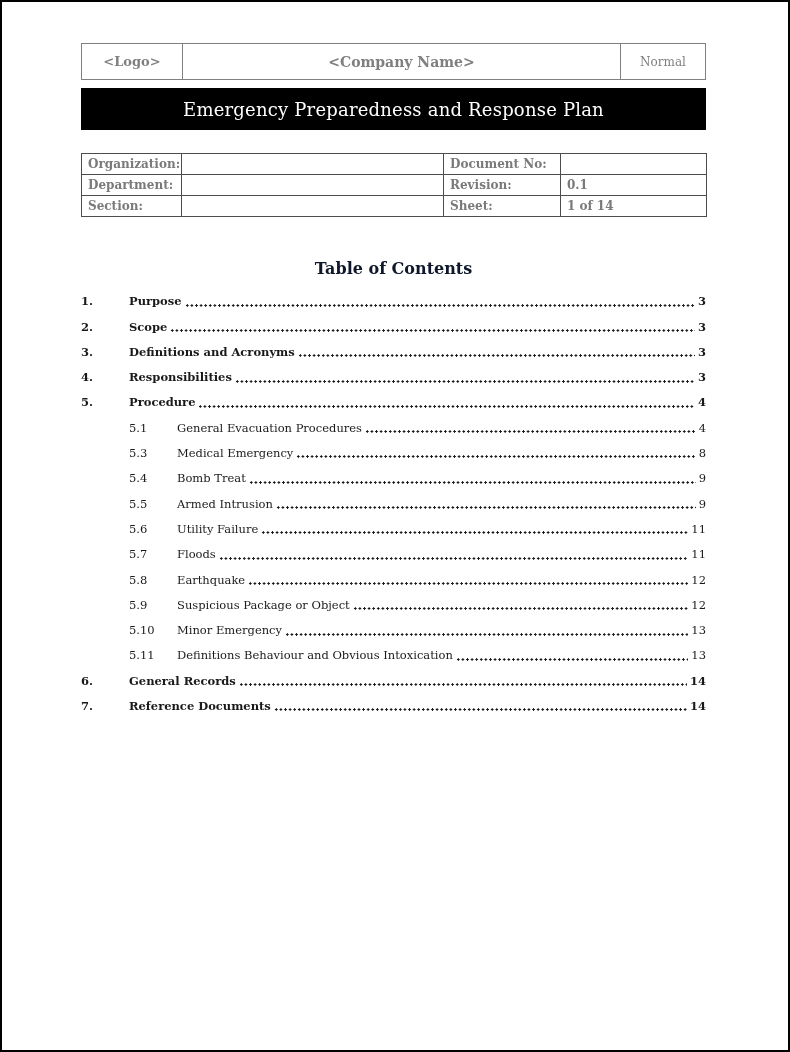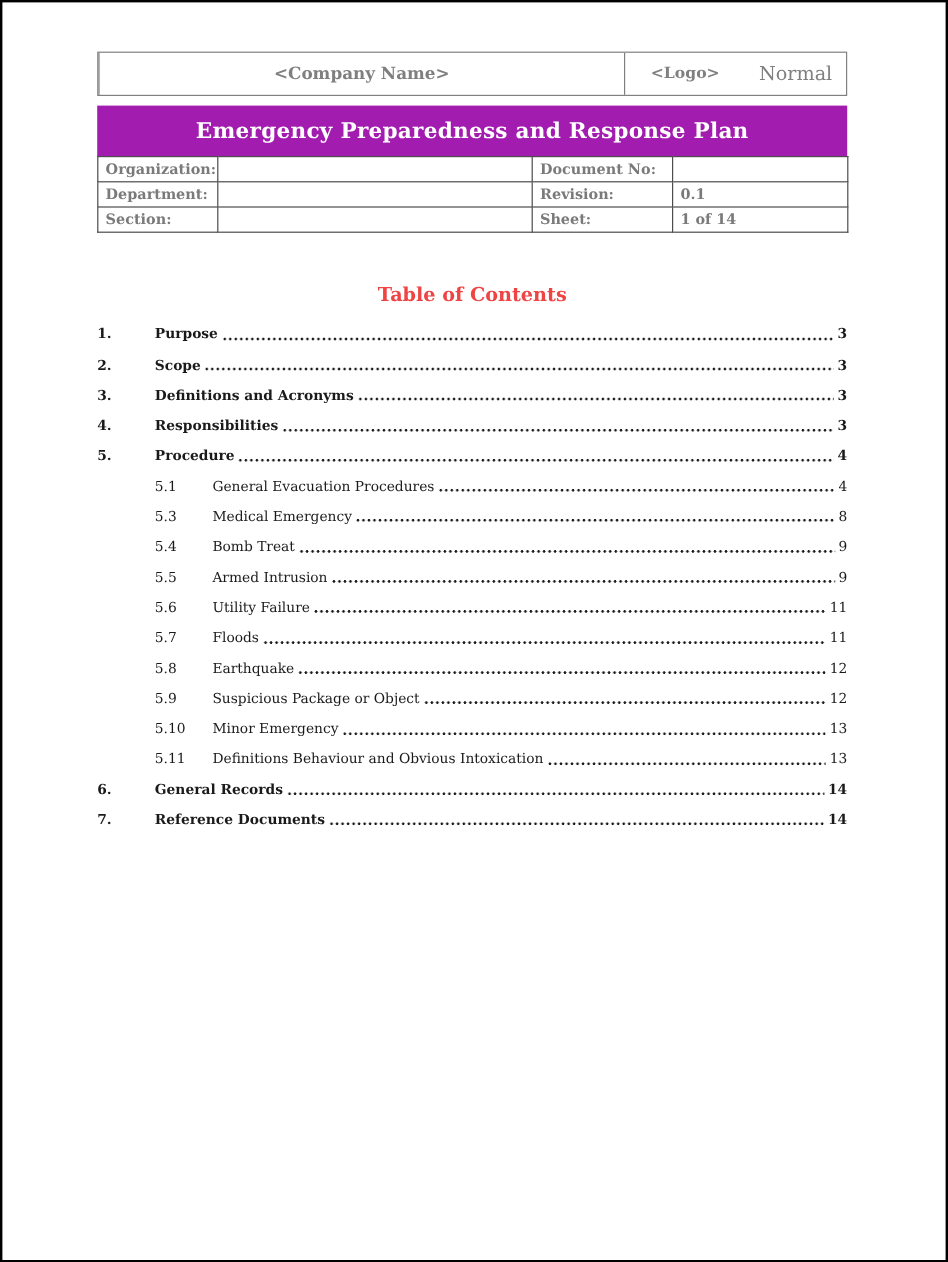--- a/index.html
+++ b/index.html
@@ -23,37 +23,37 @@
     height: 37px;
     border: 1px solid #808080;
     color: #7f7f7f;
   }
   .hcell {
     display: flex; align-items: center; justify-content: center;
     height: 100%;
   }
   .hcell.logo    { width: 100px; font-weight: bold; font-size: 13px; }
   .hcell.company { flex: 1; font-weight: bold; font-size: 14px; border-left: 1px solid #808080; border-right: 1px solid #808080; }
-  .hcell.normal  { width: 84px; font-size: 16px; }
+  .hcell.normal  { width: 84px; font-size: 12px; }
 
   
   .banner {
     margin-top: 8px;
     height: 42px;
-    background: #a21caf;
+    background: #000000;
     color: #ffffff;
-    font-weight: bold;
+    font-weight: normal;
     font-size: 18px;
     display: flex; align-items: center; justify-content: center;
     letter-spacing: 0.2px;
   }
 
   
   .info-table {
-    margin-top: 0;
+    margin-top: 23px;
     width: 625px;
     border-collapse: collapse;
     table-layout: fixed;
     font-size: 12px;
     font-weight: bold;
     color: #7a7a7a;
     padding-left: 21px;
   }
   .info-table td {
     border: 1px solid #4d4d4d;
@@ -68,21 +68,21 @@
   .info-table .c3 { width: 117px; }
   .info-table .c4 { width: 146px; }
 
   
   .toc-title {
     margin-top: 44px;
     text-align: center;
     font-weight: bold;
     font-size: 16px;
     line-height: 1;
-    color: #ef4444;
+    color: #0f172a;
   }
   .toc { margin-top: 10px; font-size: 11.5px; color: #1a1a1a; }
   .toc-row {
     display: flex;
     align-items: flex-end;
     height: 25.3px;
     line-height: 22px;
   }
   .toc-row.lvl1 { font-weight: bold; }
   .toc-row.lvl2 { padding-left: 48px; font-weight: normal; }
@@ -100,22 +100,22 @@
   }
   .toc-page { white-space: nowrap; margin-left: 1px; }
 </style>
 </head>
 <body>
 
 <div class="page">
   <div class="content">
 
     <div class="header-table">
+      <div class="hcell logo">&lt;Logo&gt;</div>
       <div class="hcell company">&lt;Company Name&gt;</div>
-      <div class="hcell logo">&lt;Logo&gt;</div>
       <div class="hcell normal">Normal</div>
     </div>
 
     <div class="banner">Emergency Preparedness and Response Plan</div>
 
     <table class="info-table">
       <tbody id="info-body">
           <tr>
     <td class="c1">Organization:</td>
     <td class="c2"></td>

